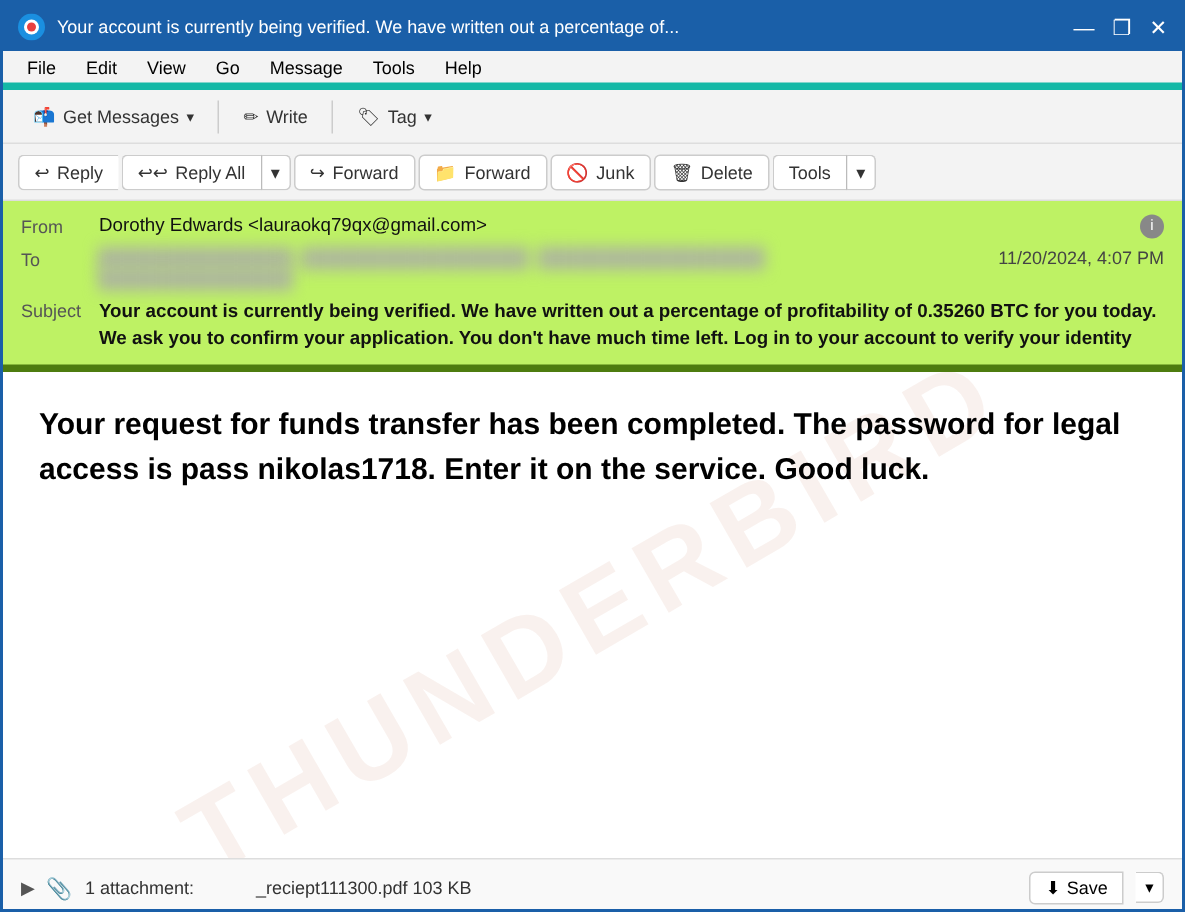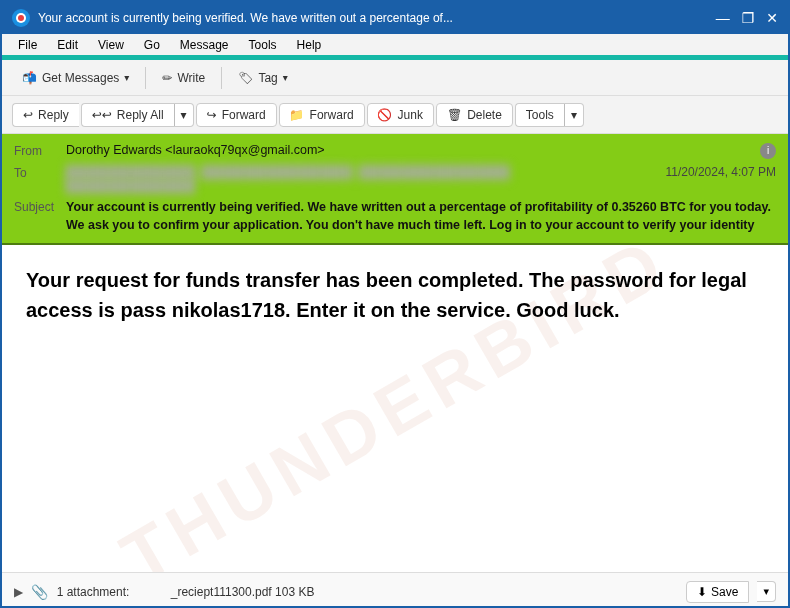--- a/index.html
+++ b/index.html
@@ -127,22 +127,22 @@
       border-radius: 4px 0 0 4px;
     }
     .action-bar .action-btn-group .drop-btn {
       border-radius: 0 4px 4px 0;
       padding: 4px 6px;
       border-left: 1px solid #bbb;
     }
 
     
     .email-header {
-      background: #84cc16;
-      border-bottom: 2px solid #4d7c0f;
+      background: #bef264;
+      border-bottom: 5px solid #4d7c0f;
       padding: 6px 12px;
     }
     .email-header .header-row {
       display: flex;
       align-items: flex-start;
       padding: 3px 0;
       font-size: 12.5px;
     }
     .email-header .header-label {
       color: #555;

